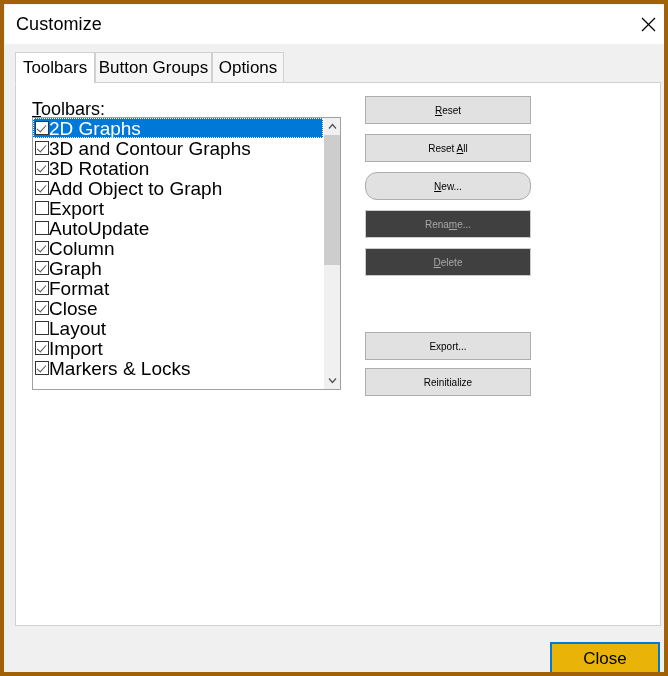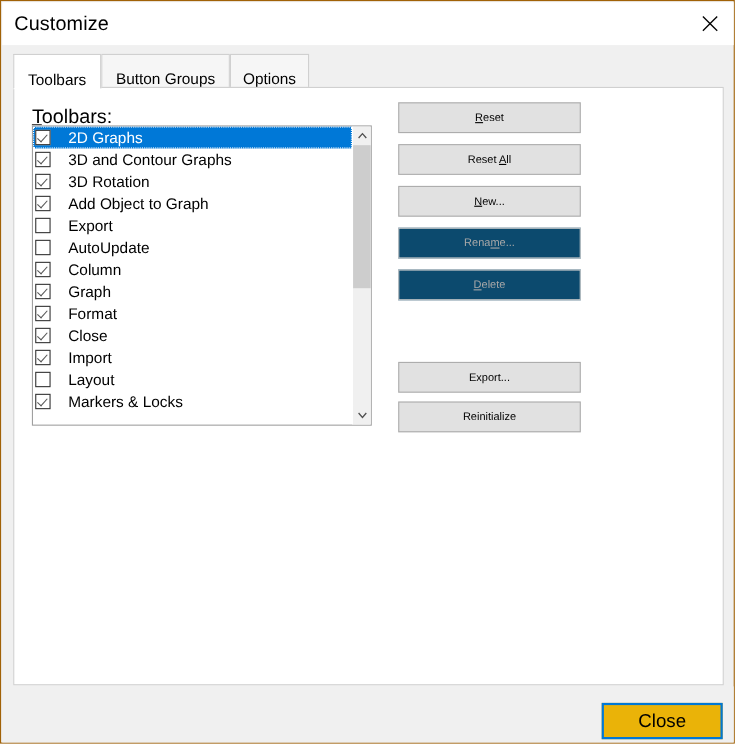--- a/index.html
+++ b/index.html
@@ -14,21 +14,21 @@
     -webkit-font-smoothing: antialiased;
   }
 
   
   .window {
     position: absolute;
     left: 0; top: 0;
     width: 668px;
     height: 676px;
     box-sizing: border-box;
-    border: 1px solid #a16207;
+    border: 4px solid #a16207;
     background: #f0f0f0;
     overflow: hidden;
   }
 
   .titlebar {
     position: absolute;
     left: 1px; top: 1px;
     width: 666px;
     height: 39px;
     background: #ffffff;
@@ -65,24 +65,24 @@
     height: 31px;
   }
   .tab {
     position: absolute;
     top: 0;
     height: 31px;
     box-sizing: border-box;
     border: 1px solid #d0d0d0;
     background: #f6f6f6;
     display: flex;
-    align-items: flex-end;
+    align-items: center;
     justify-content: center;
     padding: 0 25px;
-    font-size: 14px;
+    font-size: 17px;
     color: #000000;
     white-space: nowrap;
     cursor: default;
   }
   .tab.selected {
     background: #ffffff;
     border-bottom-color: #ffffff;
     height: 32px;
     z-index: 3;
     border-top: 1px solid #d0d0d0;
@@ -162,23 +162,23 @@
     position: absolute;
     left: 3px;
     top: 1px;
     width: 4px;
     height: 8px;
     border: solid #555555;
     border-width: 0 1.6px 1.6px 0;
     transform: rotate(42deg);
   }
   .row-label {
-    font-size: 14px;
-    color: #000000;
-    margin-left: 16px;
+    font-size: 19px;
+    color: #000000;
+    margin-left: 0;
     white-space: nowrap;
     line-height: 1;
   }
 
   
   .scrollbar {
     position: absolute;
     right: 0;
     top: 0;
     width: 17px;
@@ -230,21 +230,21 @@
     display: flex;
     align-items: center;
     justify-content: center;
     white-space: nowrap;
     cursor: default;
   }
   .btn u { text-decoration: underline; }
   .btn.disabled {
     color: #a8a8a8;
     border-color: #cccccc;
-    background: #0c4a6e;
+    background: #404040;
     text-align: right;
   }
 
   
   .footer {
     position: absolute;
     left: 1px;
     top: 623px;
     width: 666px;
     height: 52px;
@@ -335,26 +335,26 @@
           </div>
           <div class="list-row">
             <div class="cb checked"></div>
             <span class="row-label">Format</span>
           </div>
           <div class="list-row">
             <div class="cb checked"></div>
             <span class="row-label">Close</span>
           </div>
           <div class="list-row">
-            <div class="cb checked"></div>
-            <span class="row-label">Import</span>
-          </div>
-          <div class="list-row">
             <div class="cb"></div>
             <span class="row-label">Layout</span>
+          </div>
+          <div class="list-row">
+            <div class="cb checked"></div>
+            <span class="row-label">Import</span>
           </div>
           <div class="list-row">
             <div class="cb checked"></div>
             <span class="row-label">Markers &amp; Locks</span>
           </div>
         </div>
 
       <div class="scrollbar">
         <div class="sb-arrow up">
           <svg width="9" height="7" viewBox="0 0 9 7">
@@ -372,21 +372,21 @@
       </div>
     </div>
 
     <div id="side-buttons">
         <div class="btn" style="left: 349px; top: 13px; width: 166px; height: 28px;">
           <span><span></span><u>R</u><span>eset</span></span>
         </div>
         <div class="btn" style="left: 349px; top: 51px; width: 166px; height: 28px;">
           <span><span>Reset </span><u>A</u><span>ll</span></span>
         </div>
-        <div class="btn" style="left: 349px; top: 89px; width: 166px; height: 28px;">
+        <div class="btn" style="left: 349px; top: 89px; width: 166px; height: 28px; border-radius: 12px;">
           <span><span></span><u>N</u><span>ew...</span></span>
         </div>
         <div class="btn disabled" style="left: 349px; top: 127px; width: 166px; height: 28px;">
           <span><span>Rena</span><u>m</u><span>e...</span></span>
         </div>
         <div class="btn disabled" style="left: 349px; top: 165px; width: 166px; height: 28px;">
           <span><span></span><u>D</u><span>elete</span></span>
         </div>
         <div class="btn" style="left: 349px; top: 249px; width: 166px; height: 28px;">
           <span><span>Export...</span><span></span></span>

